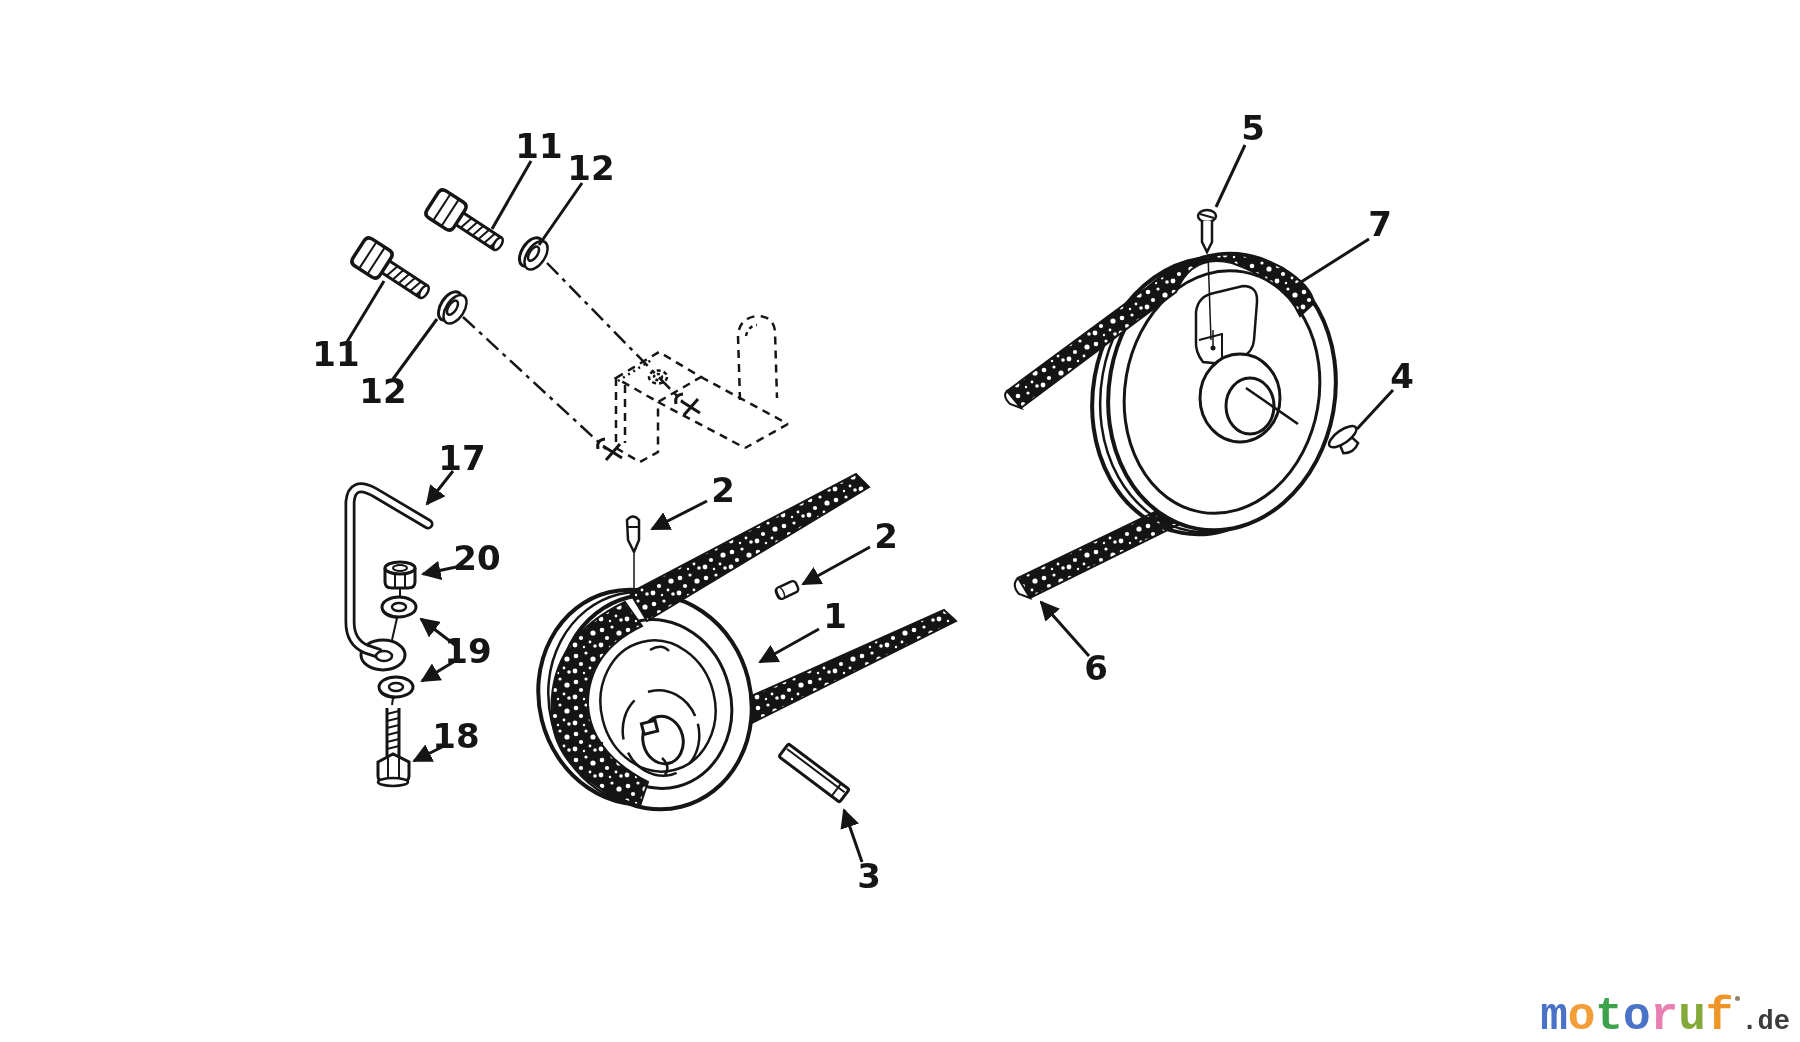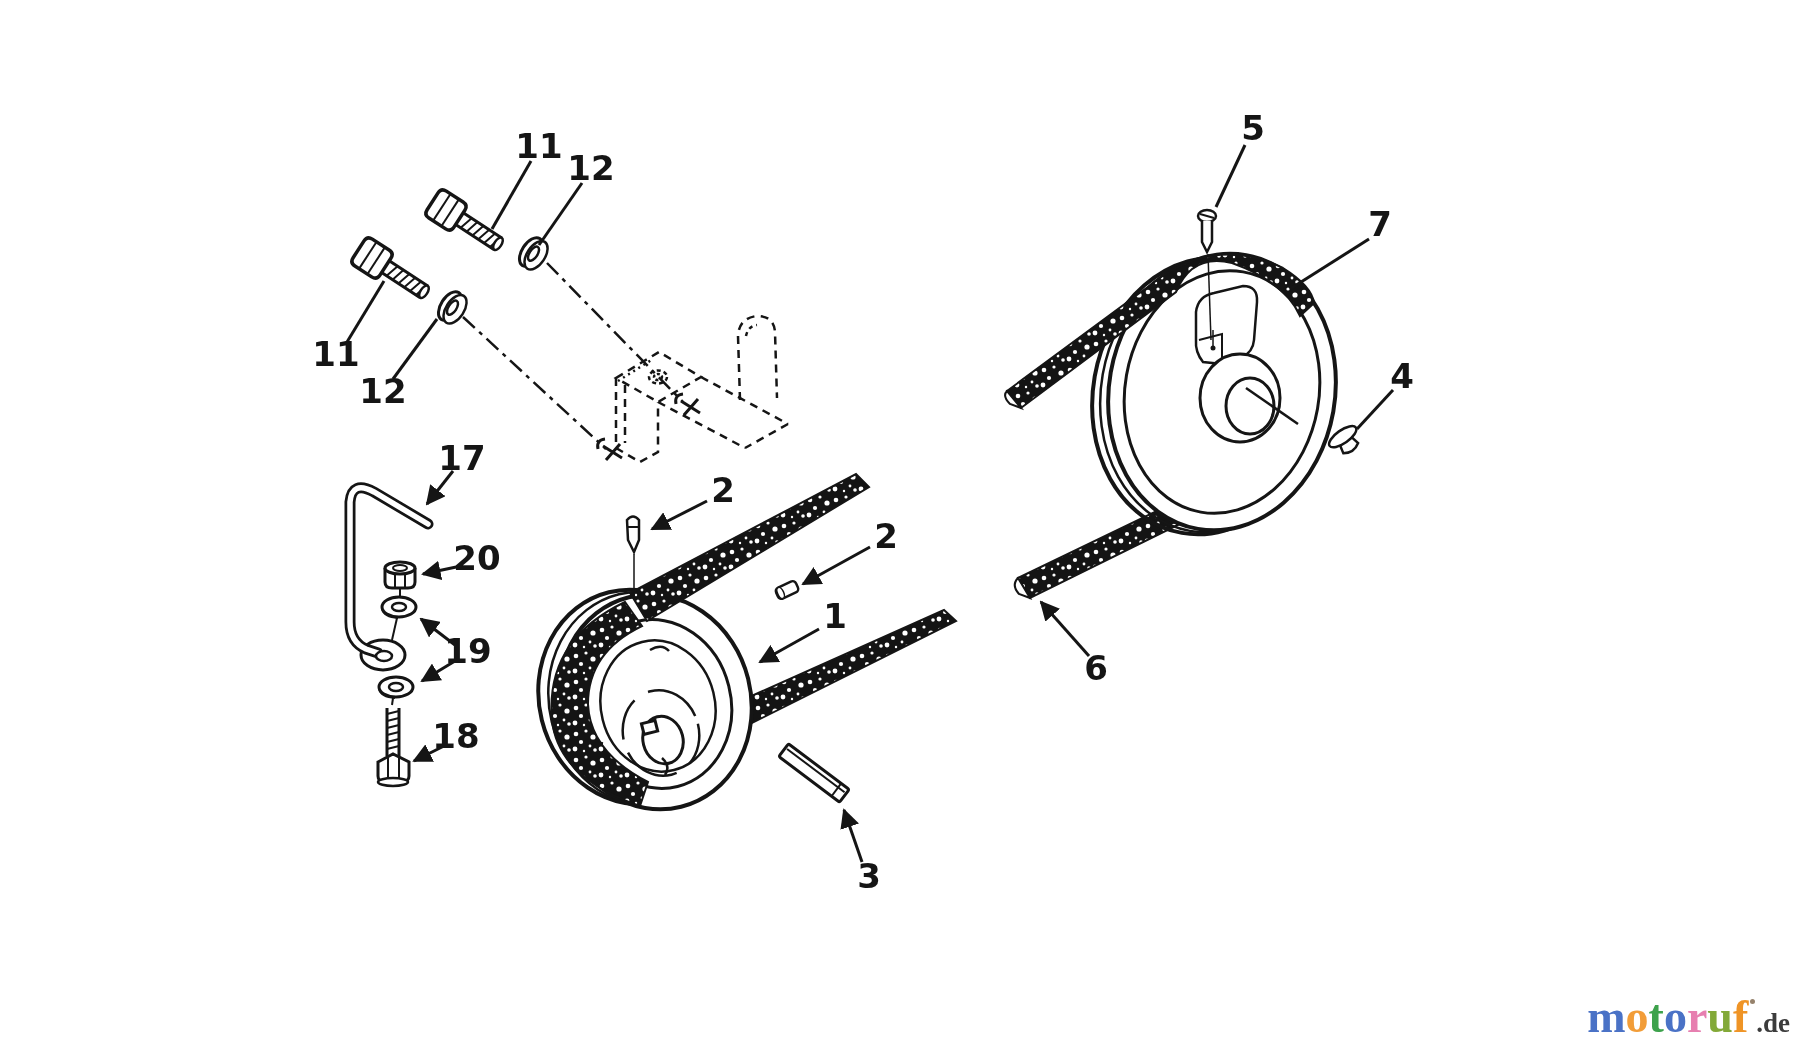--- a/index.html
+++ b/index.html
@@ -5,21 +5,21 @@
   html,body{margin:0;padding:0;background:#ffffff;}
   body{width:1800px;height:1042px;position:relative;overflow:hidden;
        font-family:"DejaVu Sans", sans-serif;}
   #stage{position:absolute;left:0;top:0;width:1800px;height:1042px;}
   svg text.callout{
     font-family:"DejaVu Sans", sans-serif;
     font-weight:bold;font-size:34px;fill:#151515;
     text-anchor:middle;dominant-baseline:middle;
   }
   .logo{position:absolute;right:10px;bottom:2px;white-space:nowrap;
-        font-family:Liberation Serif, serif;font-weight:bold;line-height:1;}
+        font-family:Liberation Mono, monospace;font-weight:bold;line-height:1;}
   .logo .ltr{font-size:46px;}
   .logo .tm-dot{display:inline-block;width:5px;height:5px;border-radius:50%;
         background:#96826c;vertical-align:28px;margin:0 1px 0 2px;}
   .logo .suffix{font-size:27px;}
 </style>
 </head>
 <body>
 
 <svg id="stage" viewBox="0 0 1800 1042">
   <defs>

